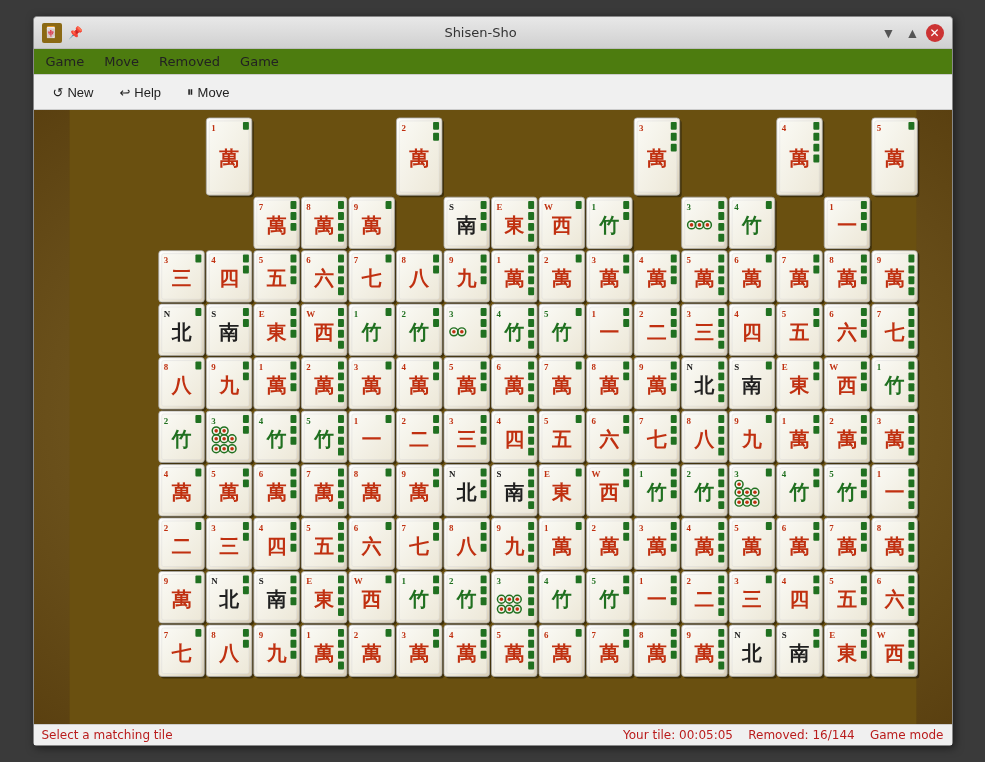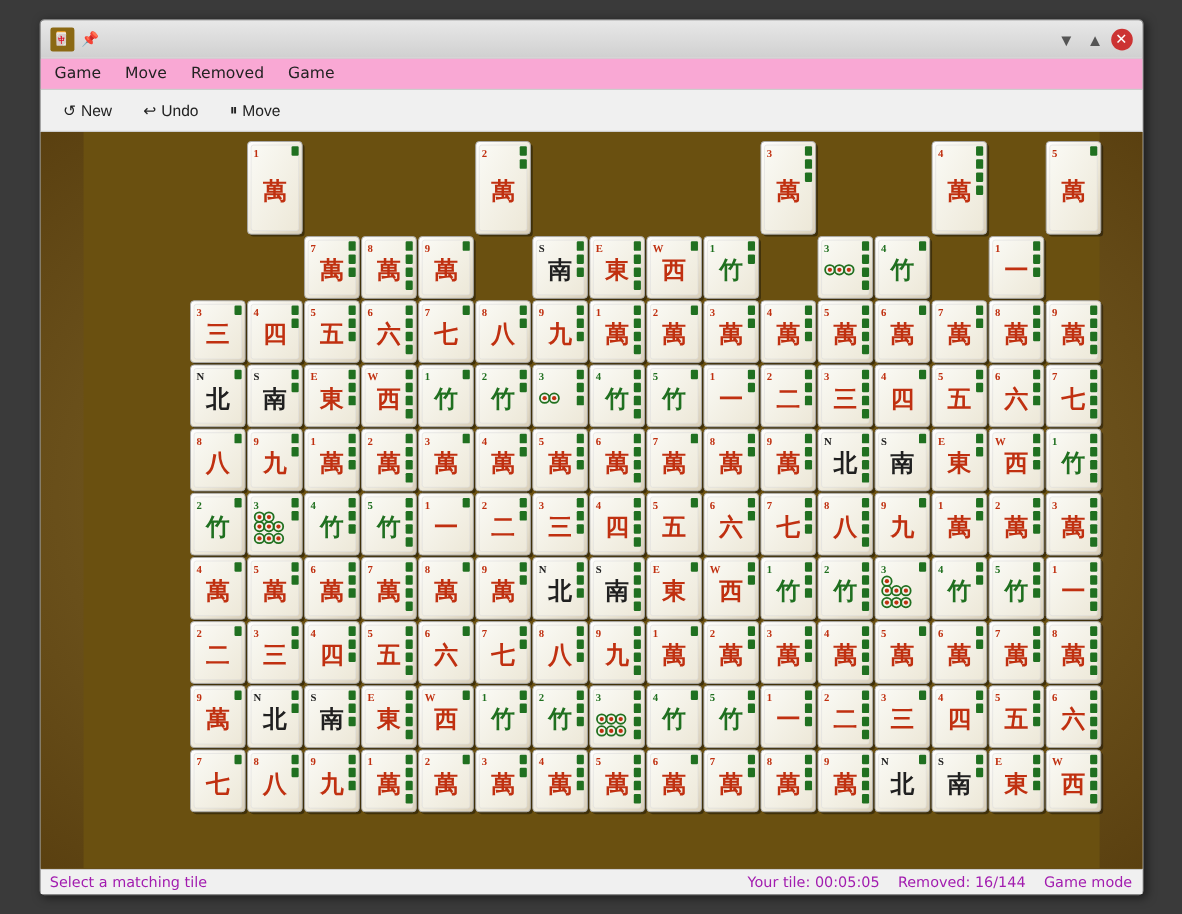--- a/index.html
+++ b/index.html
@@ -79,21 +79,21 @@
       border-radius: 3px;
       display: flex;
       align-items: center;
       justify-content: center;
       font-size: 14px;
     }
     .title-btn-min { background: transparent; color: #555; }
     .title-btn-max { background: transparent; color: #555; }
     .title-btn-close { background: #cc3333; color: white; border-radius: 50%; width: 18px; height: 18px; font-size: 12px; }
     .menubar {
-      background: #f9a8d4;
+      background: #4d7c0f;
       padding: 2px 4px;
       display: flex;
       gap: 4px;
       border-bottom: 1px solid #ccc;
     }
     .menubar-item {
       padding: 3px 8px;
       font-size: 13px;
       cursor: pointer;
       border-radius: 3px;
@@ -124,21 +124,21 @@
       background: #7a6020;
       background-image: radial-gradient(ellipse at center, #8a7030 0%, #5a4010 100%);
       position: relative;
       overflow: hidden;
     }
     .status-bar {
       background: #f0f0f0;
       border-top: 1px solid #ccc;
       padding: 3px 8px;
       font-size: 12px;
-      color: #a21caf;
+      color: #b91c1c;
       display: flex;
       justify-content: space-between;
     }
     
     .game-svg {
       position: absolute;
       top: 0;
       left: 0;
       width: 100%;
       height: 100%;
@@ -147,20 +147,21 @@
 </head>
 <body>
 
 <div class="window">
 
   <div class="title-bar">
     <div class="title-bar-left">
       <div class="title-icon">🀄</div>
       <div class="pin-icon">📌</div>
     </div>
+    <span class="title-text">Shisen-Sho</span>
     <div class="title-bar-right">
       <button class="title-btn title-btn-min">▼</button>
       <button class="title-btn title-btn-max">▲</button>
       <button class="title-btn title-btn-close">✕</button>
     </div>
   </div>
 
   <div class="menubar">
     <div class="menubar-item">Game</div>
     <div class="menubar-item">Move</div>
@@ -168,21 +169,21 @@
     <div class="menubar-item">Game</div>
   </div>
 
   <div class="toolbar">
     <button class="toolbar-btn">
       <span>↺</span>
       <span>New</span>
     </button>
     <button class="toolbar-btn">
       <span>↩</span>
-      <span>Undo</span>
+      <span>Help</span>
     </button>
     <button class="toolbar-btn">
       <span>⏸</span>
       <span>Move</span>
     </button>
   </div>
 
   <div class="game-area">
     <svg class="game-svg" viewBox="0 0 855 620" preserveAspectRatio="xMidYMid meet">
       <defs>

